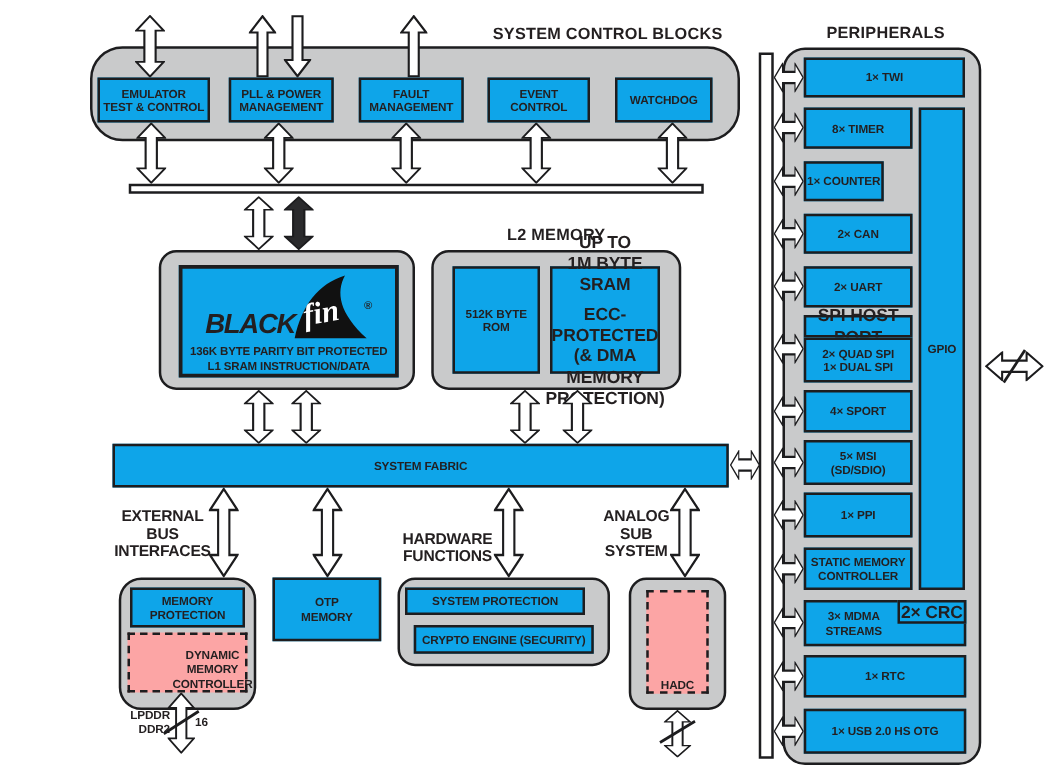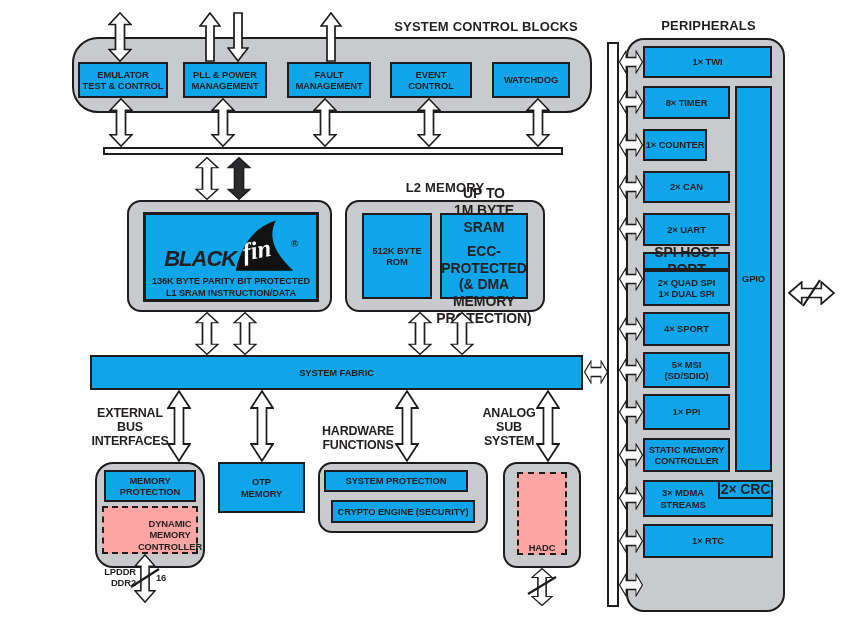--- a/index.html
+++ b/index.html
@@ -173,20 +173,23 @@
   <div class="wbox" style="left:643px;top:480px;width:130px;height:37px;justify-content:flex-start;">
     <span class="lbl" style="width:76px;">3× MDMA
 STREAMS</span>
   </div>
   <div class="wbox" style="left:718px;top:480px;width:55px;height:19px;">
       <span class="lbl-sm">2× CRC</span>
     </div>
   <div class="wbox" style="left:643px;top:524px;width:130px;height:34px;">
       <span class="lbl">1× RTC</span>
     </div>
+  <div class="wbox" style="left:643px;top:567px;width:130px;height:36px;">
+      <span class="lbl">1× USB 2.0 HS OTG</span>
+    </div>
 
   <svg class="overlay" width="846" height="623" viewBox="0 0 846 623">
     <defs>
       <symbol id="vd" viewBox="0 0 24 60" preserveAspectRatio="none">
         <polygon points="12,1 23,15 16.5,15 16.5,45 23,45 12,59 1,45 7.5,45 7.5,15 1,15" fill="currentColor" stroke="#1c1c1e" stroke-width="1.7"></polygon>
       </symbol>
       <symbol id="vu" viewBox="0 0 22 50" preserveAspectRatio="none">
         <polygon points="11,1 21,14 15,14 15,49 7,49 7,14 1,14" fill="currentColor" stroke="#1c1c1e" stroke-width="1.7"></polygon>
       </symbol>
       <symbol id="vdn" viewBox="0 0 22 50" preserveAspectRatio="none">

